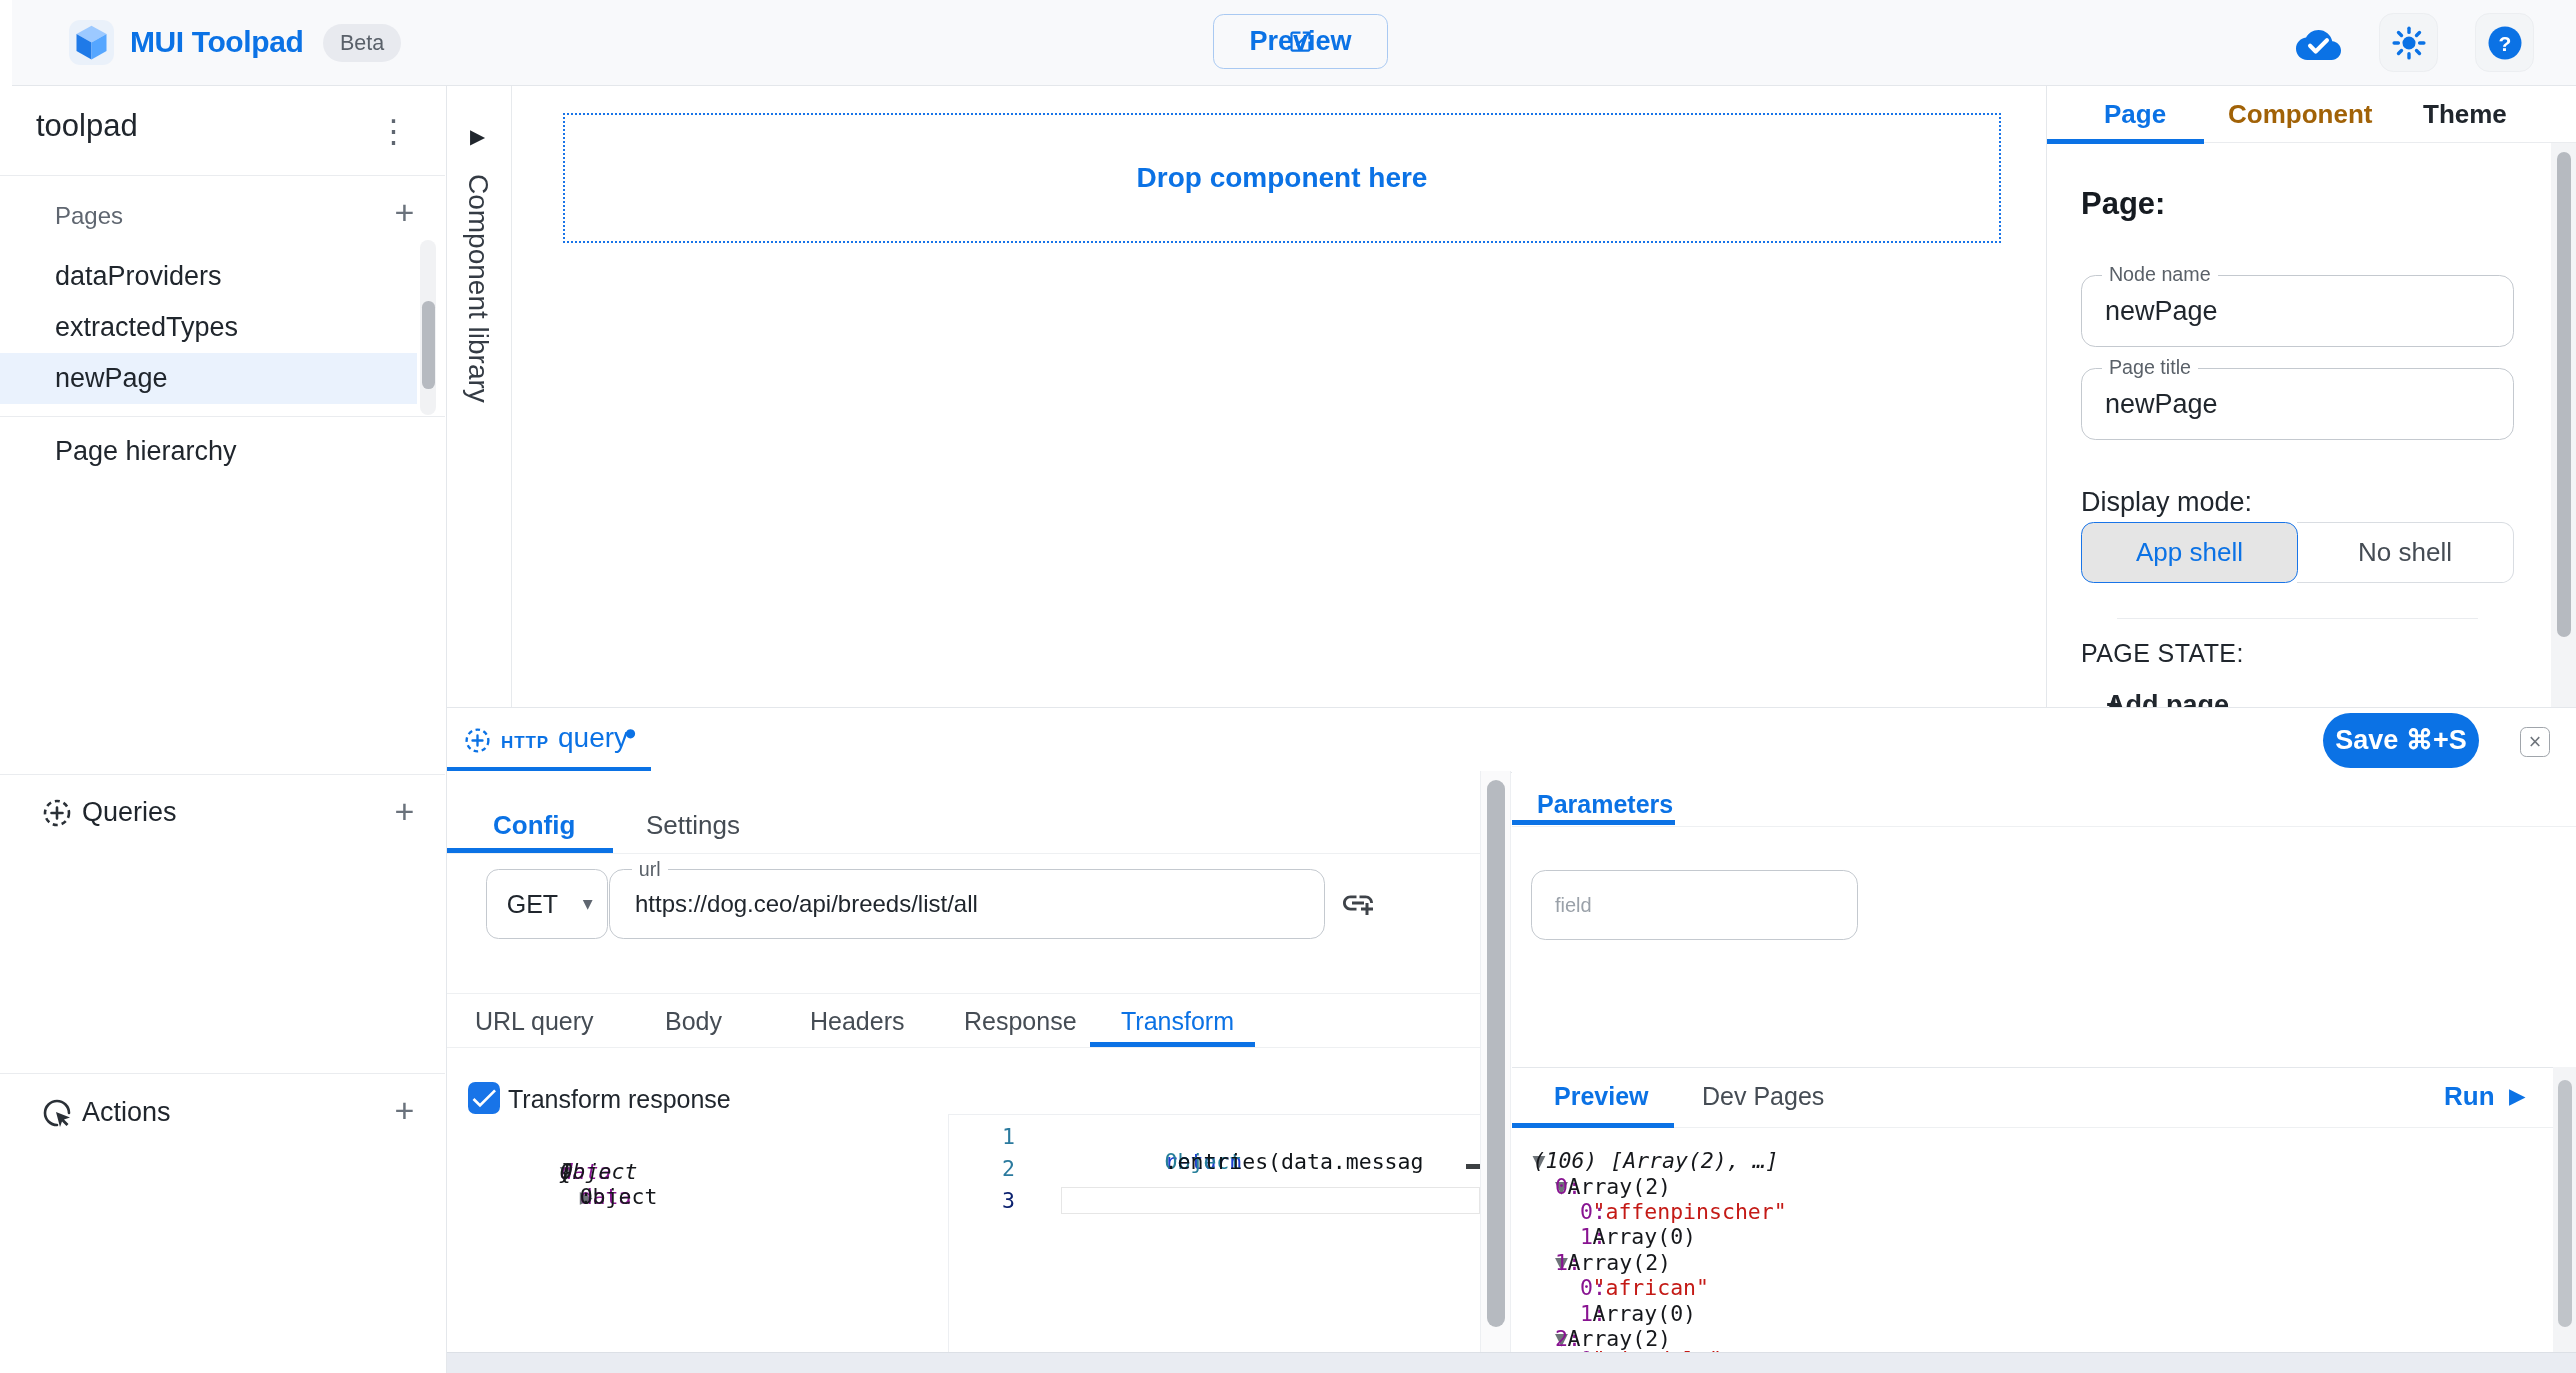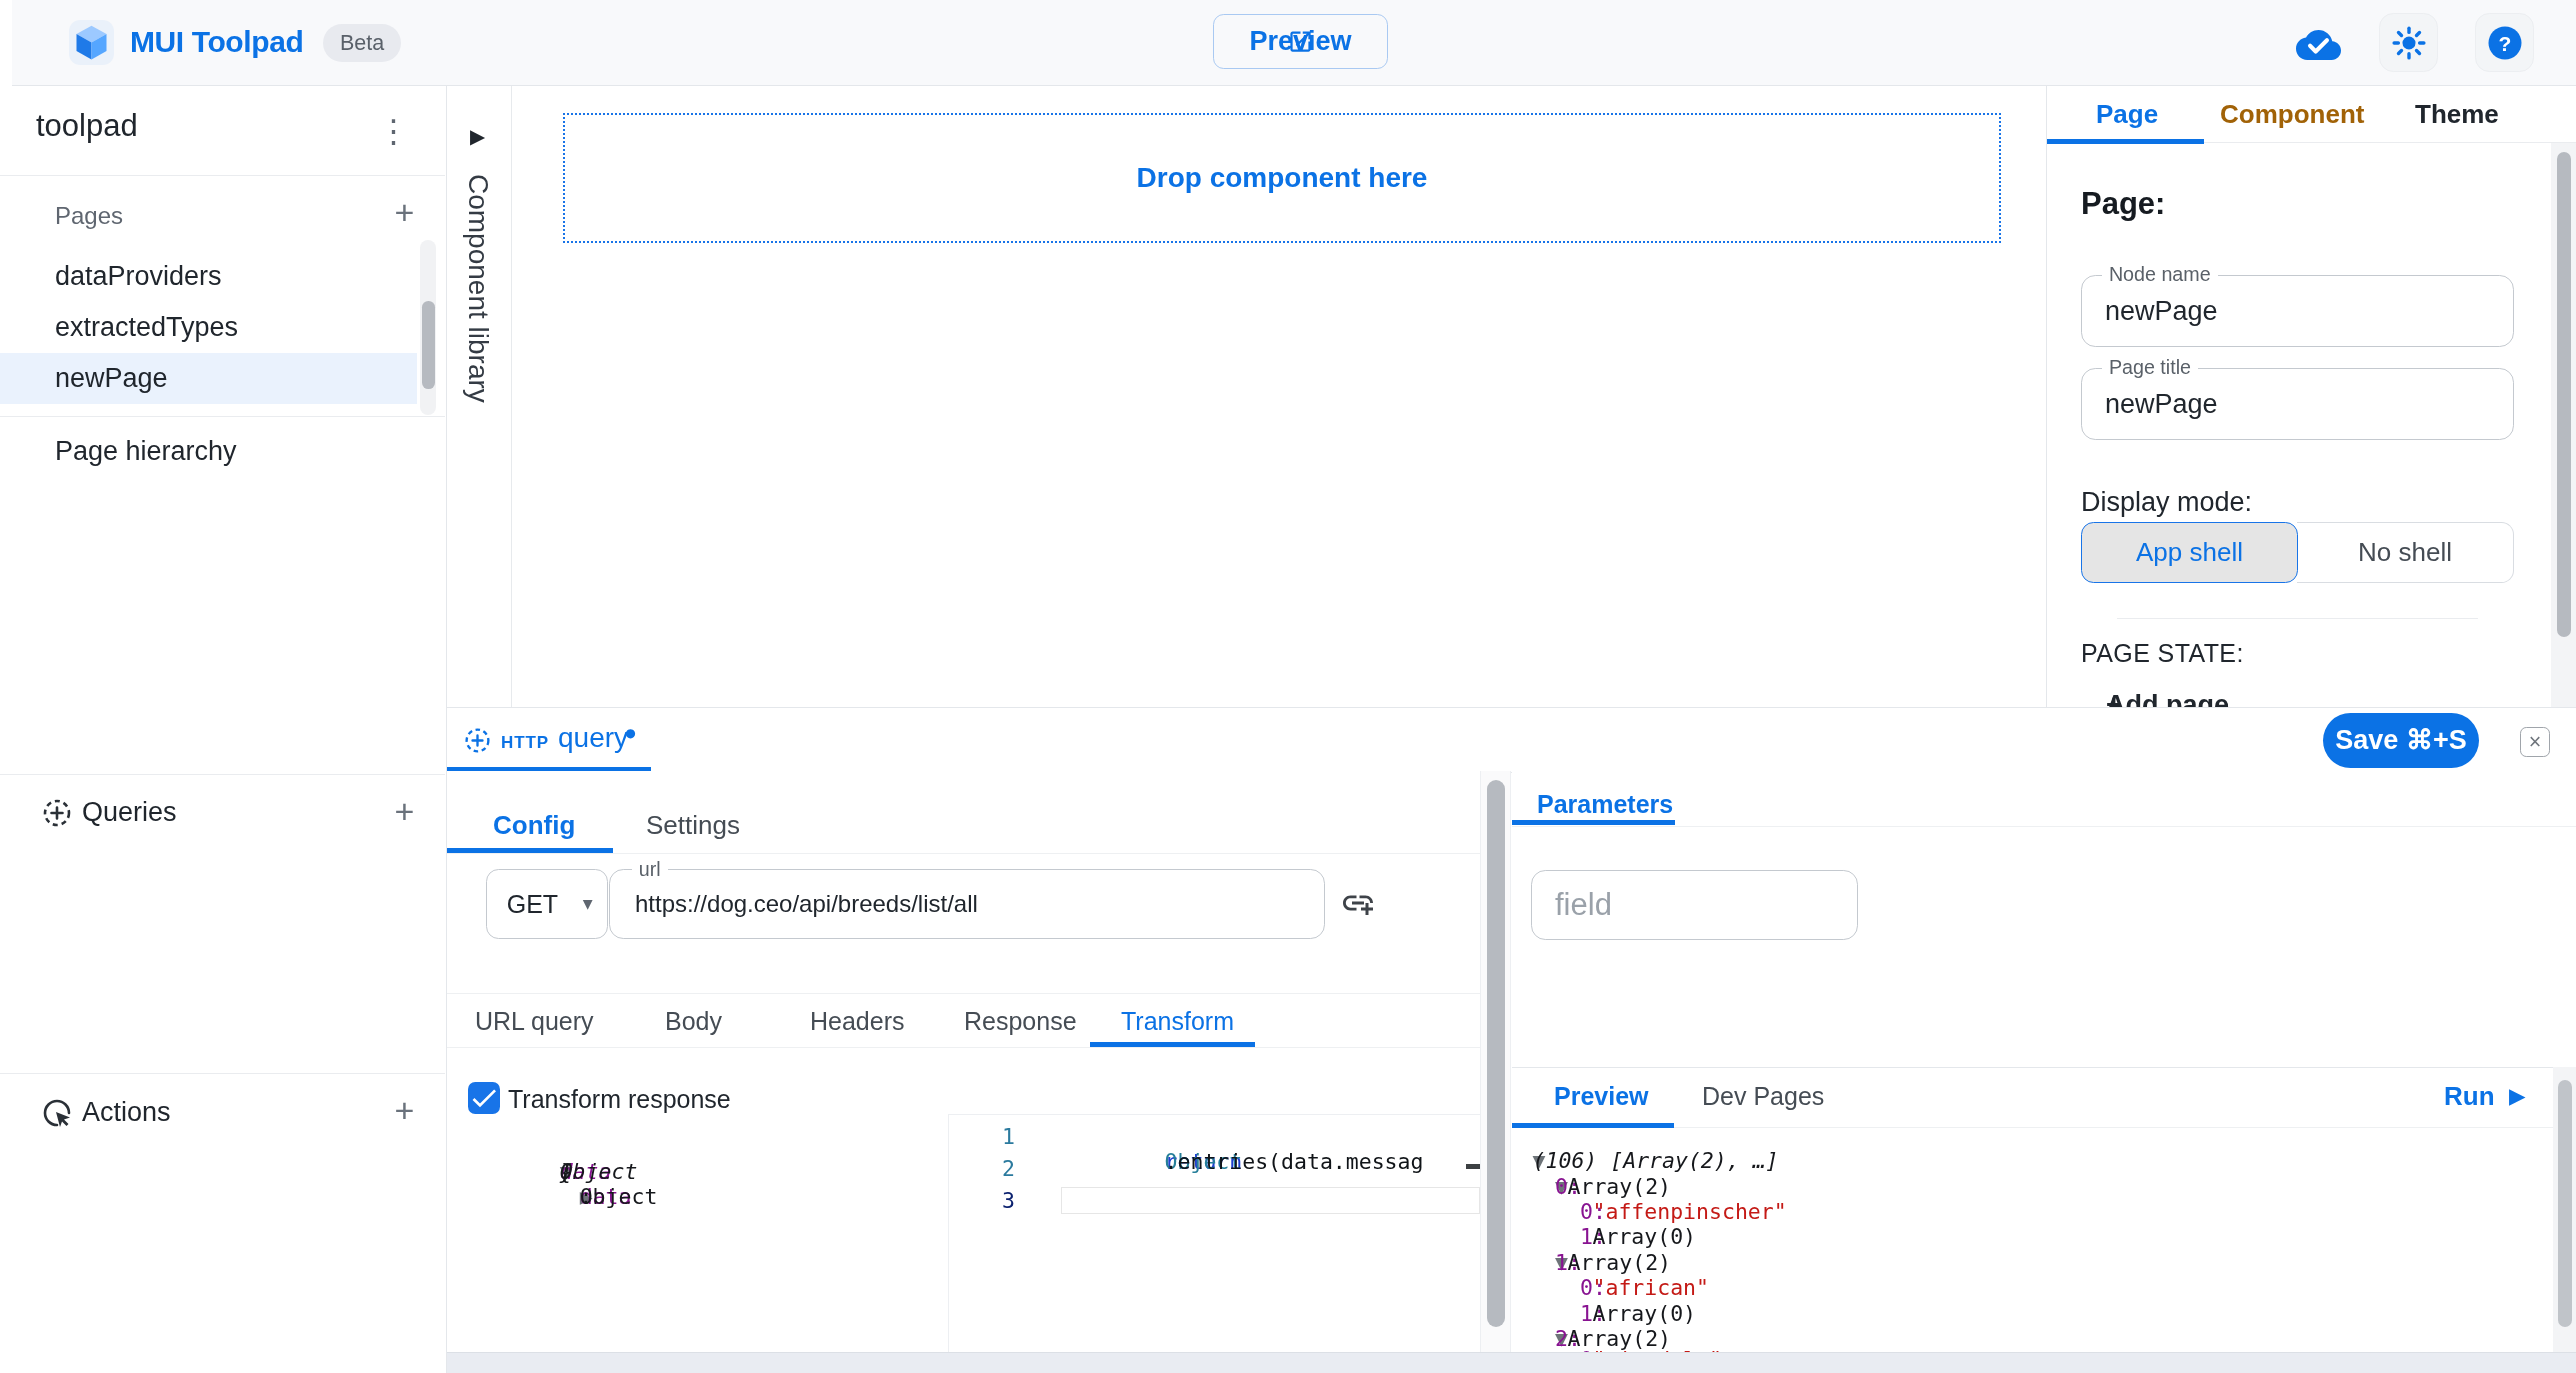--- a/index.html
+++ b/index.html
@@ -45,21 +45,21 @@
   .canvas { left:447px; top:86px; width:1599px; height:621px; background:#fff; }
   .libstrip { left:0; top:0; width:65px; height:621px; border-right:1.8px solid #E7EAED; background:#fff; }
   .lib-tri { left:23px; top:39px; font-size:19.7px; color:#20262D; cursor:pointer; }
   .lib-label { left:15px; top:88px; writing-mode:vertical-rl; font-size:28px; color:#343B44; white-space:nowrap; }
   .dropzone { left:116px; top:27px; width:1438px; height:130px; border:2.7px dotted #1874E8; display:flex; align-items:center; justify-content:center; }
   .drop-label { position:static; font-size:28px; font-weight:600; color:#0B72E5; }
 
   
   .inspector { left:2046px; top:86px; width:530px; height:621px; background:#fff; border-left:1.8px solid #E4E7EB; overflow:hidden; }
   .insp-tabsrow { left:0; top:0; width:530px; height:57px; border-bottom:1.8px solid #EAECEF; }
-  .itab { top:13.4px; font-size:26px; font-weight:600; cursor:pointer; }
+  .itab { top:13.4px; font-size:26px; font-weight:600; cursor:pointer;margin-left:8px; }
   .t-page { left:49px; color:#0B72E5; }
   .t-comp { left:173px; color:#a16207; }
   .t-theme { left:368px; color:#20262D; }
   .insp-underline { left:0; top:53px; width:157px; height:5.4px; background:#0B72E5; }
   .insp-heading { left:34px; top:100px; font-size:31px; font-weight:700; color:#161B21; }
   .fld { left:34px; width:433px; height:72px; border:1.8px solid #C4C9CF; border-radius:14.3px; background:#fff; }
   .fld1 { top:189px; } .fld2 { top:282px; }
   .fld-label { top:-13.4px; left:19.7px; background:#fff; padding:0 7.2px; font-size:19.7px; color:#5A6169; }
   .fld-input { left:23px; top:0; width:385px; height:100%; border:none; outline:none; font-size:27px; color:#20262D; background:transparent; font-family:"Liberation Sans", sans-serif; }
   .dm-label { left:34px; top:401px; font-size:27px; color:#20262D; }
@@ -123,21 +123,21 @@
   
   .vsb { left:1480px; top:771px; width:31px; height:581px; background:#FAFAFB; border-left:1.8px solid #EDEFF2; border-right:1.8px solid #EDEFF2; }
   .vsb-thumb { left:1487px; top:780px; width:18px; height:547px; background:#B6BAC0; border-radius:9px; cursor:pointer; }
 
   
   .br { left:1512px; top:771px; width:1064px; height:581px; background:#fff; overflow:hidden; }
   .par-tab { left:25px; top:19px; font-size:25px; font-weight:700; color:#0B72E5; cursor:pointer; }
   .par-underline { left:0; top:49px; width:163px; height:5.4px; background:#0B72E5; }
   .par-border { left:0; top:55px; width:1064px; border-top:1.8px solid #EEF0F2; }
   .fieldf { left:19px; top:99px; width:327px; height:70px; border:1.8px solid #C4C9CF; border-radius:14.3px; }
-  .field-input { left:23px; top:0; width:277px; height:100%; border:none; outline:none; font-size:31px; color:#20262D; background:transparent; font-family:"Liberation Sans", sans-serif; }
+  .field-input { left:23px; top:0; width:277px; height:100%; border:none; outline:none; font-size:20px; color:#20262D; background:transparent; font-family:"Liberation Sans", sans-serif; }
   .field-input::placeholder { color:#9AA1A9; opacity:1; }
   .resrow { left:0; top:296px; width:1064px; height:61px; border-top:1.8px solid #E4E7EB; border-bottom:1.8px solid #EEF0F2; background:#fff; }
   .res1 { left:42px; top:14.3px; font-size:25px; font-weight:600; color:#0B72E5; cursor:pointer; }
   .res2 { left:190px; top:14.3px; font-size:25px; color:#454C54; cursor:pointer; }
   .runb { left:932px; top:13.4px; font-size:26px; font-weight:700; color:#0B72E5; cursor:pointer; }
   .run-play { left:997px; top:15px; font-size:21.5px; color:#0B72E5; cursor:pointer; }
   .res-underline { left:0; top:55px; width:162px; height:5.4px; background:#0B72E5; }
   .jr { white-space:pre; color:#16181C; }
   .jr span { position:static; }
   .jexp { font-size:15px; color:#6E7479; display:inline-block; width:19.7px; cursor:pointer; }

